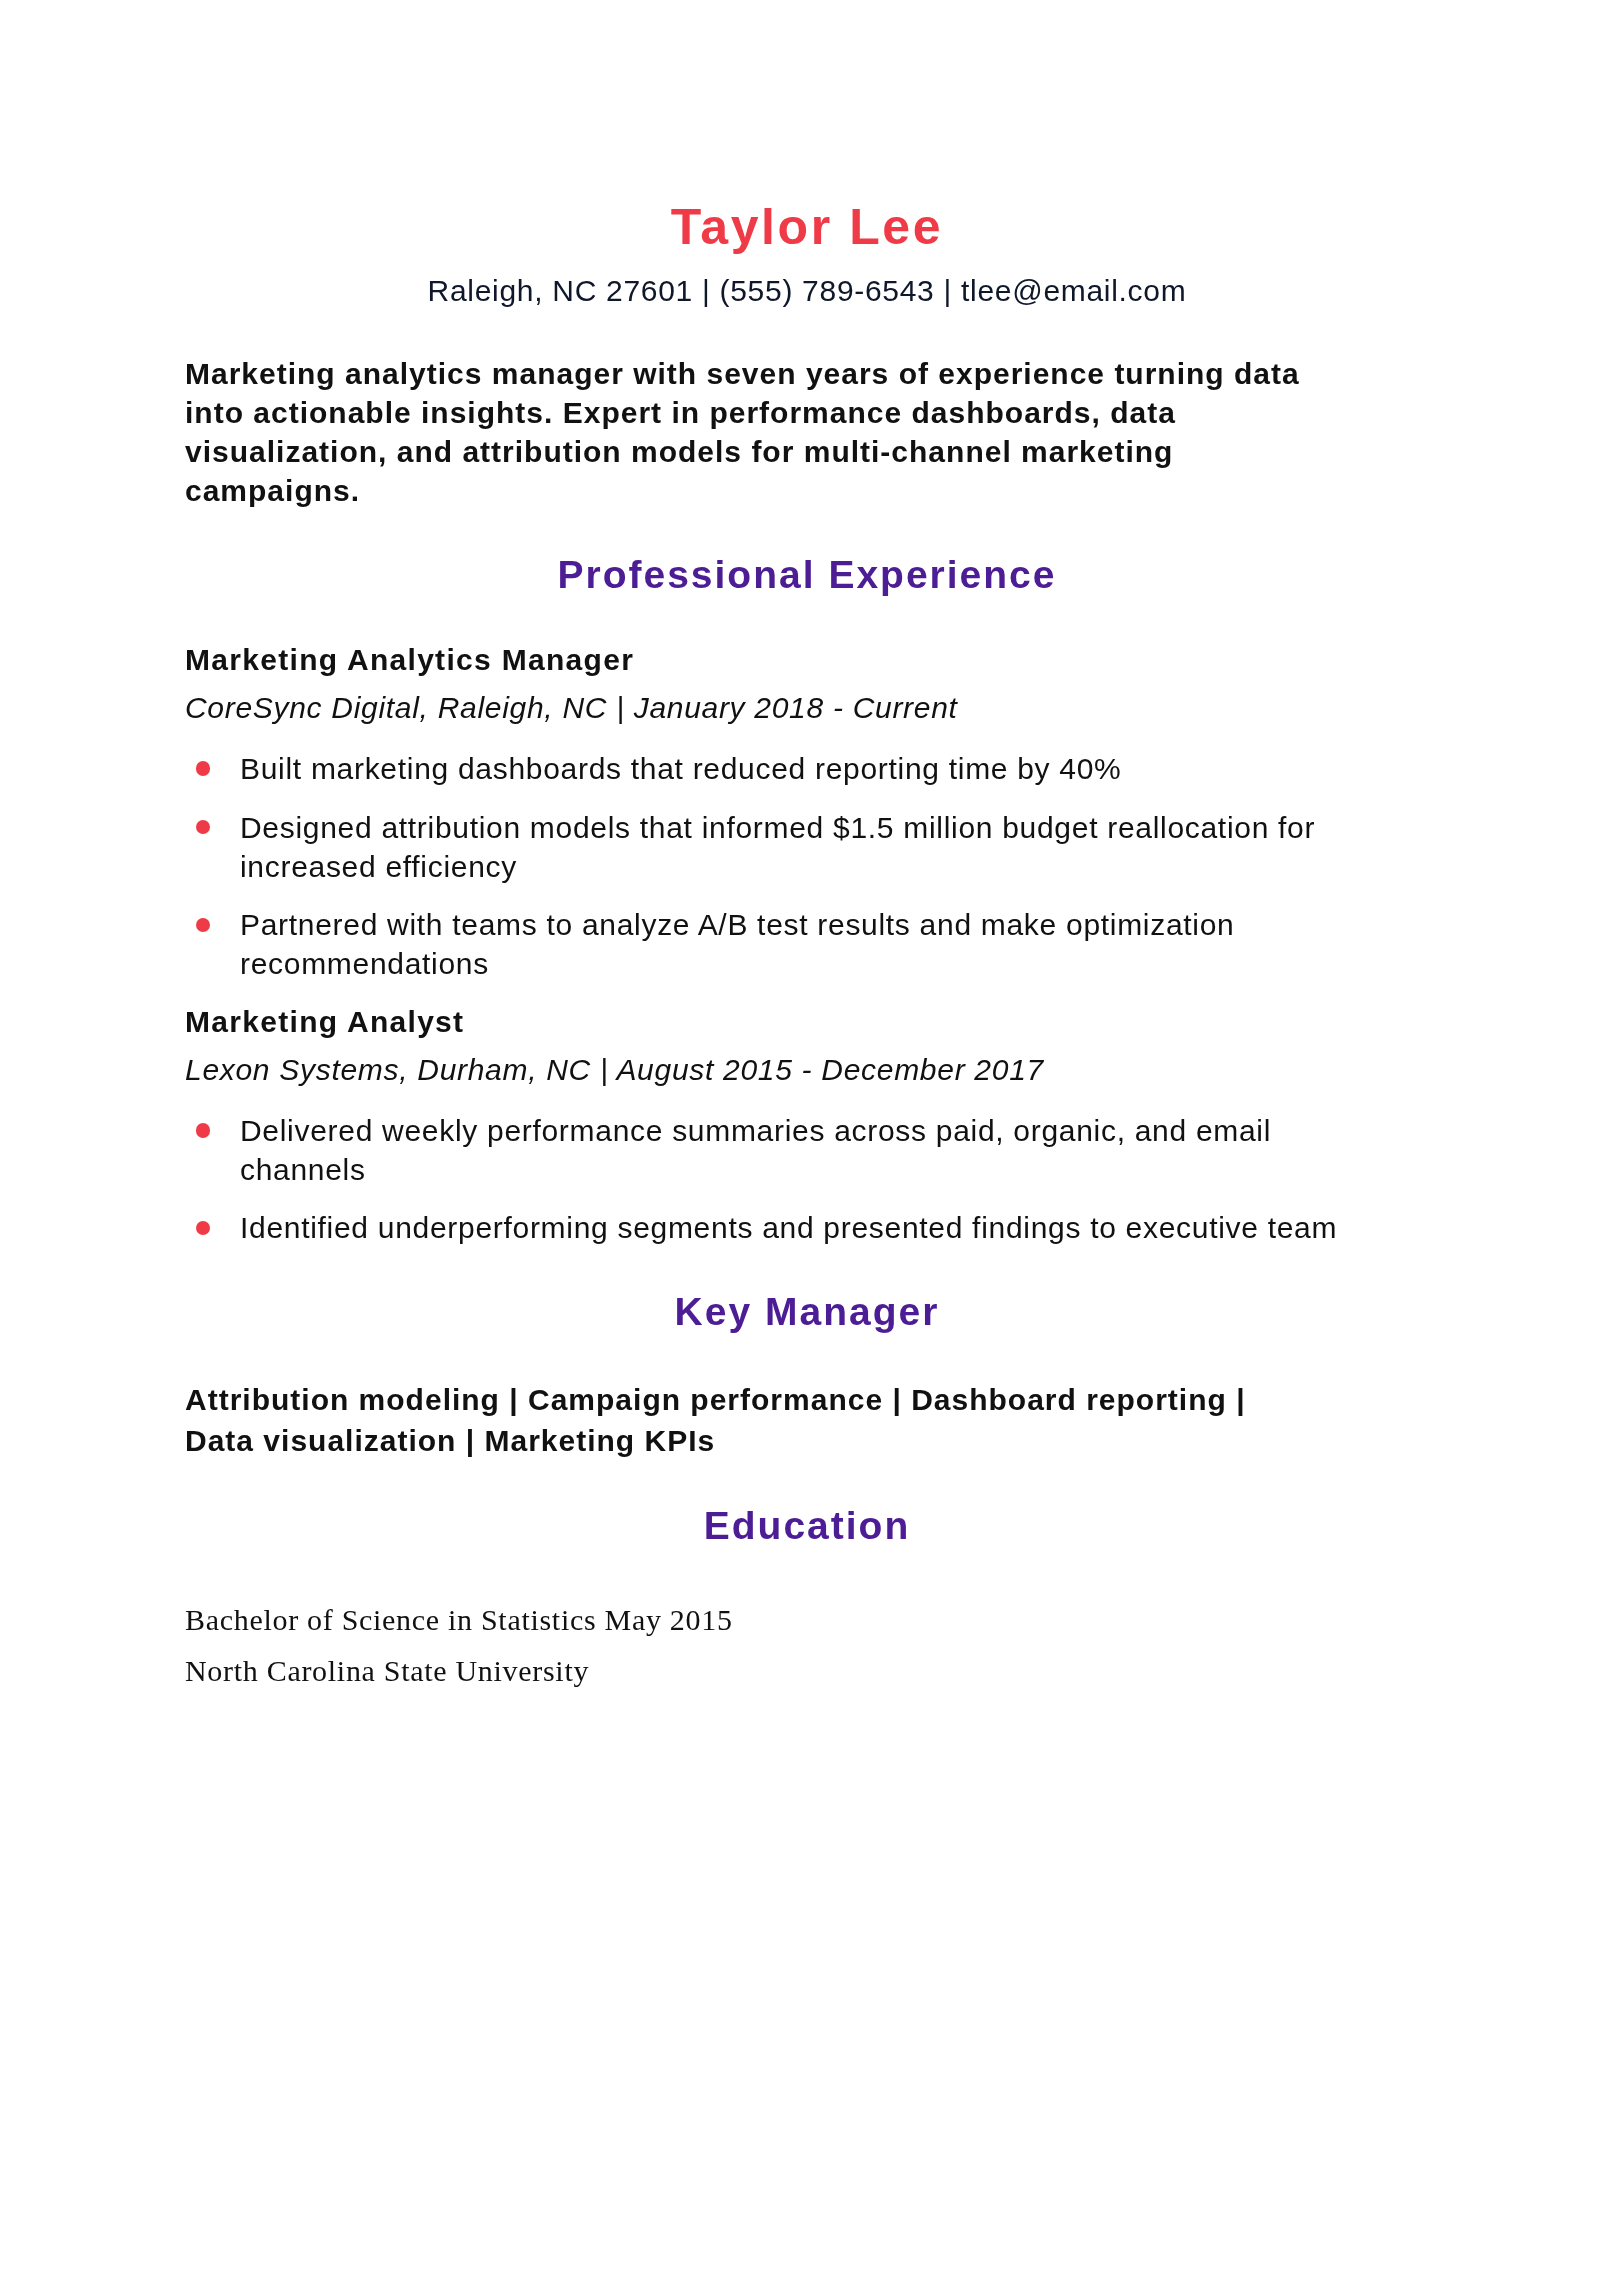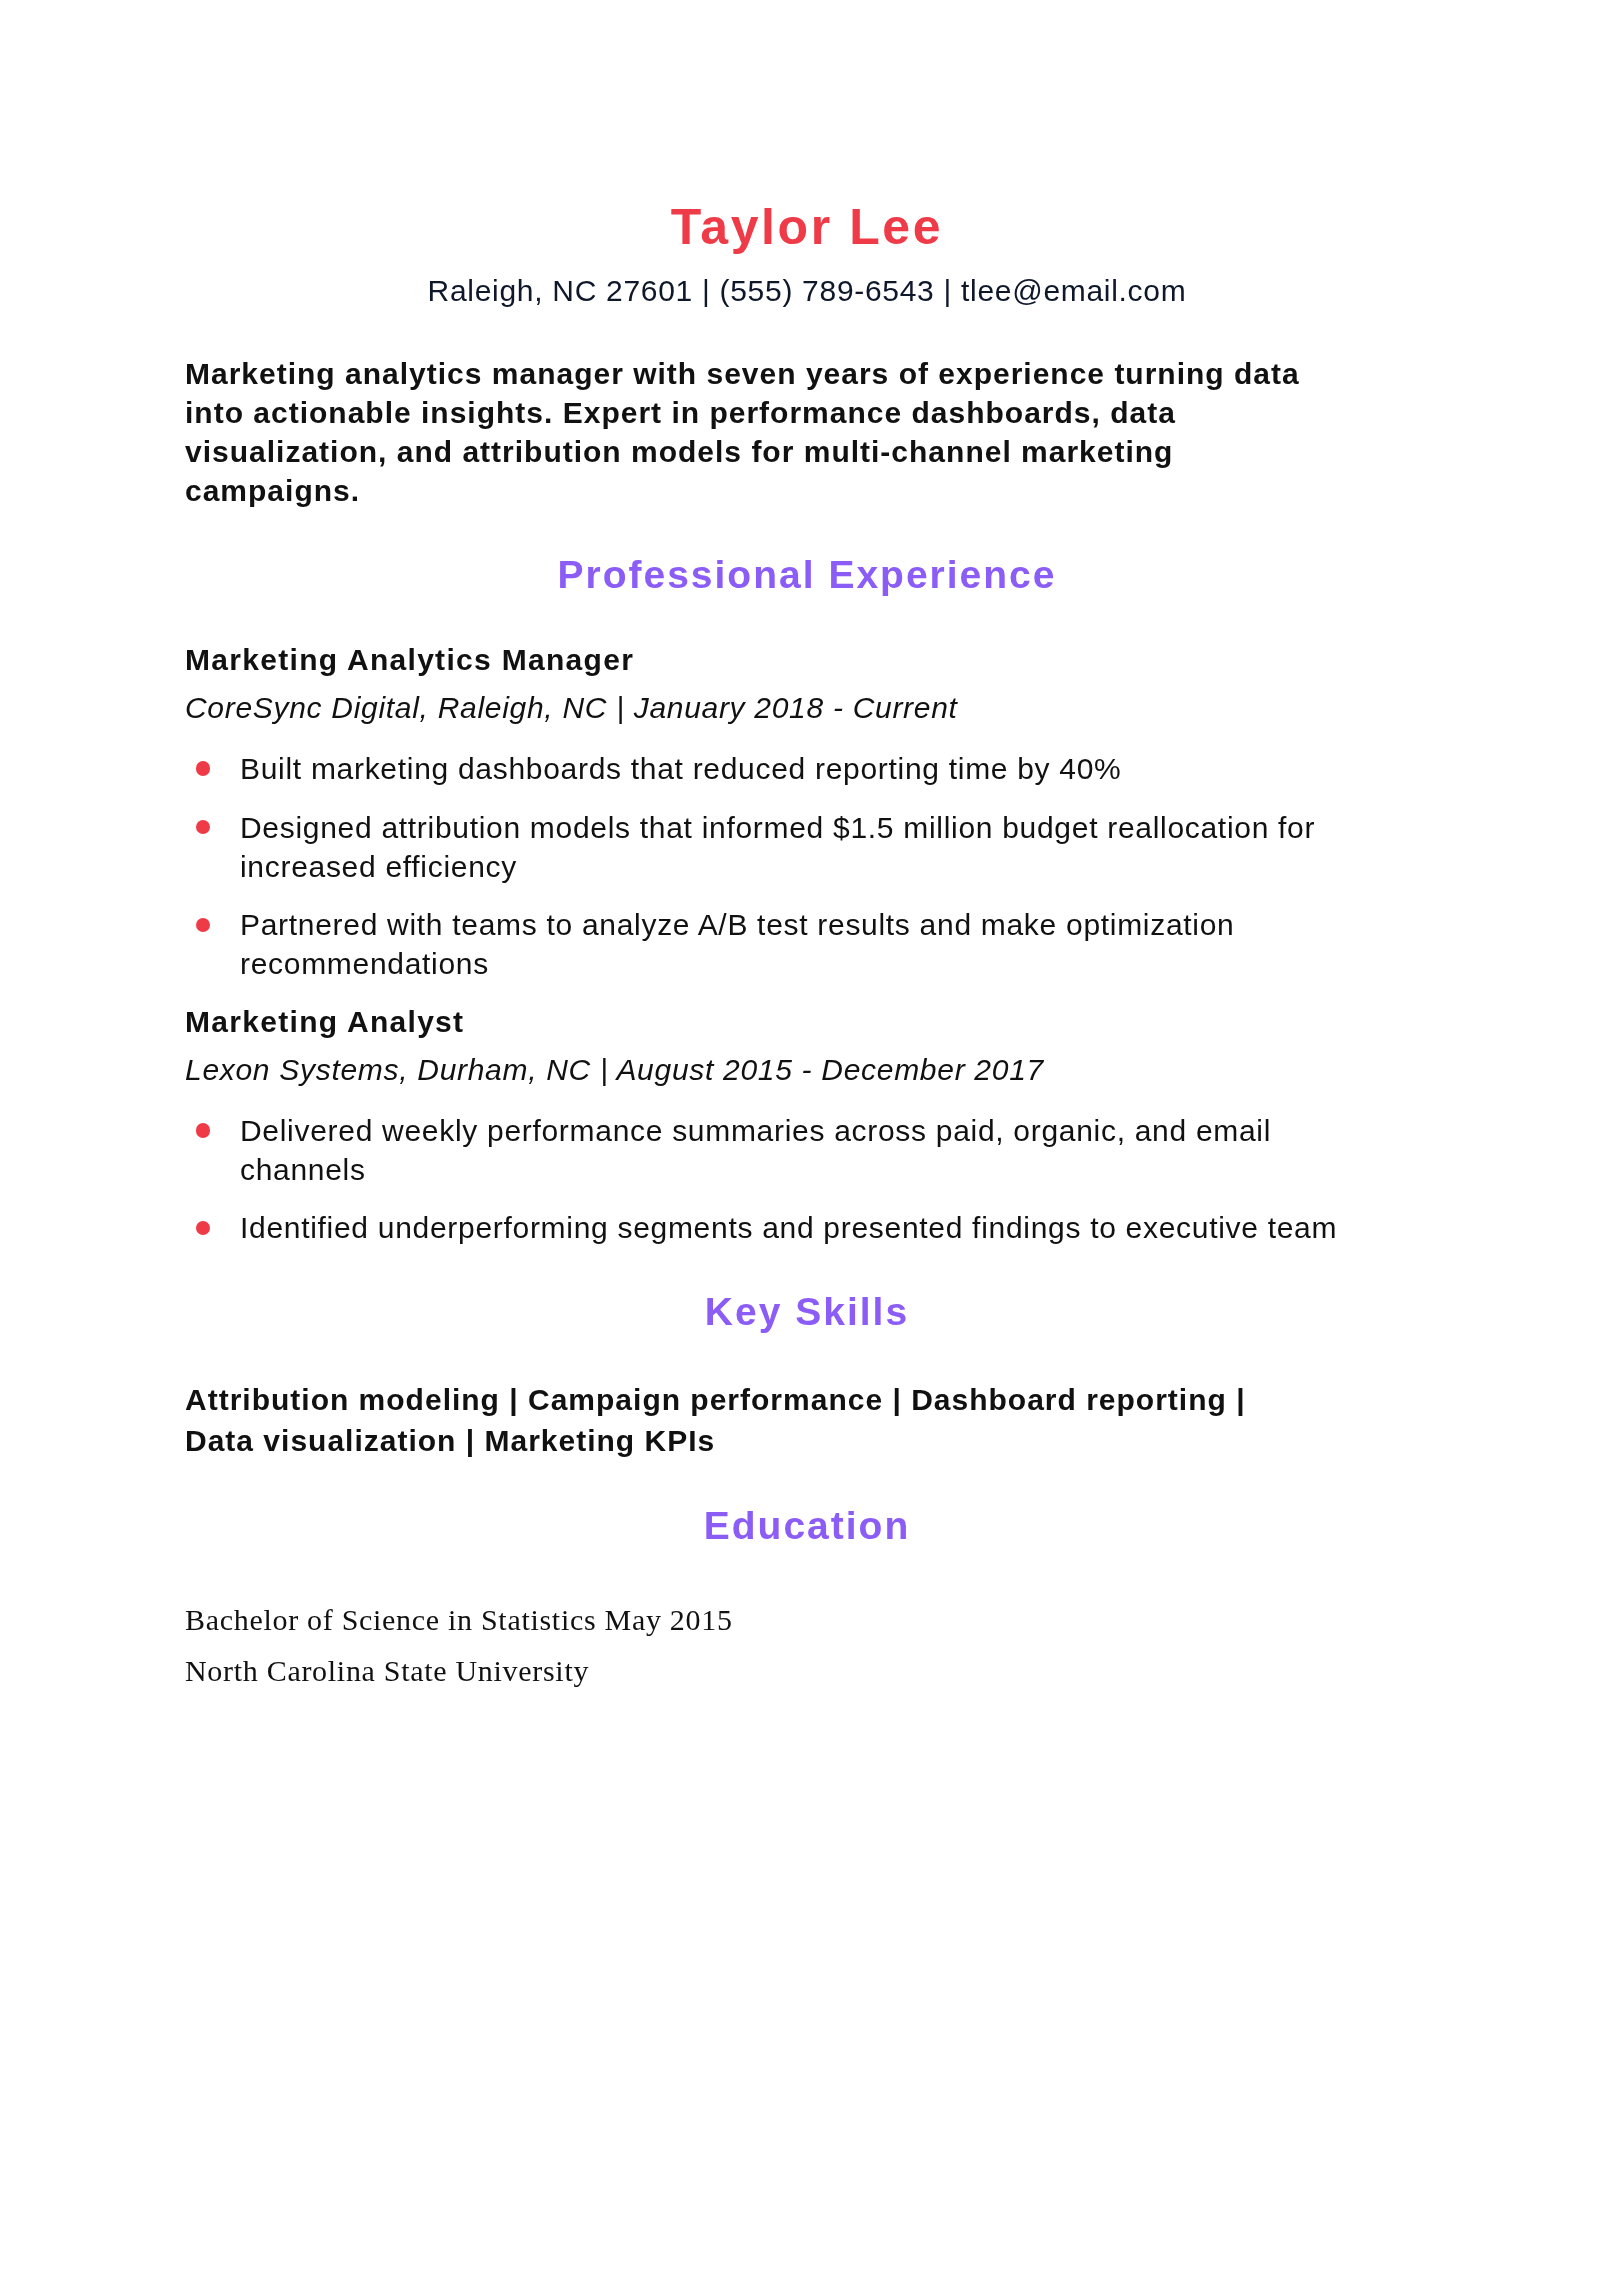--- a/index.html
+++ b/index.html
@@ -41,21 +41,21 @@
     margin: 45px 0 9.2px 0;
     max-width: 1152px;
     font-weight: 700;
     font-size: 30px;
     line-height: 39px;
     letter-spacing: 1px;
   }
   .section-title {
     margin: 43px 0 0 0;
     text-align: center;
-    color: #8b5cf6;
+    color: #4c1d95;
     font-size: 39px;
     line-height: 43px;
     font-weight: 700;
     letter-spacing: 2px;
   }
   .job { margin: 0; }
   .job + .job { margin-top: 11.8px; }
   .job-role {
     margin: 45px 0 0 0;
     font-size: 30px;
@@ -137,21 +137,21 @@
 
   <div class="job">
     <h3 class="job-role">Marketing Analyst</h3>
     <p class="job-meta">Lexon Systems, Durham, NC | August 2015 - December 2017</p>
     <ul class="bullets">
       <li>Delivered weekly performance summaries across paid, organic, and email channels</li>
       <li>Identified underperforming segments and presented findings to executive team</li>
     </ul>
   </div>
 
-  <h2 class="section-title">Key Skills</h2>
+  <h2 class="section-title">Key Manager</h2>
 
   <p class="skills-line">Attribution modeling | Campaign performance | Dashboard reporting | Data visualization | Marketing KPIs</p>
 
   <h2 class="section-title">Education</h2>
 
   <div class="edu-block">
     <p class="edu-degree">Bachelor of Science in Statistics May 2015</p>
     <p class="edu-school">North Carolina State University</p>
   </div>
 

